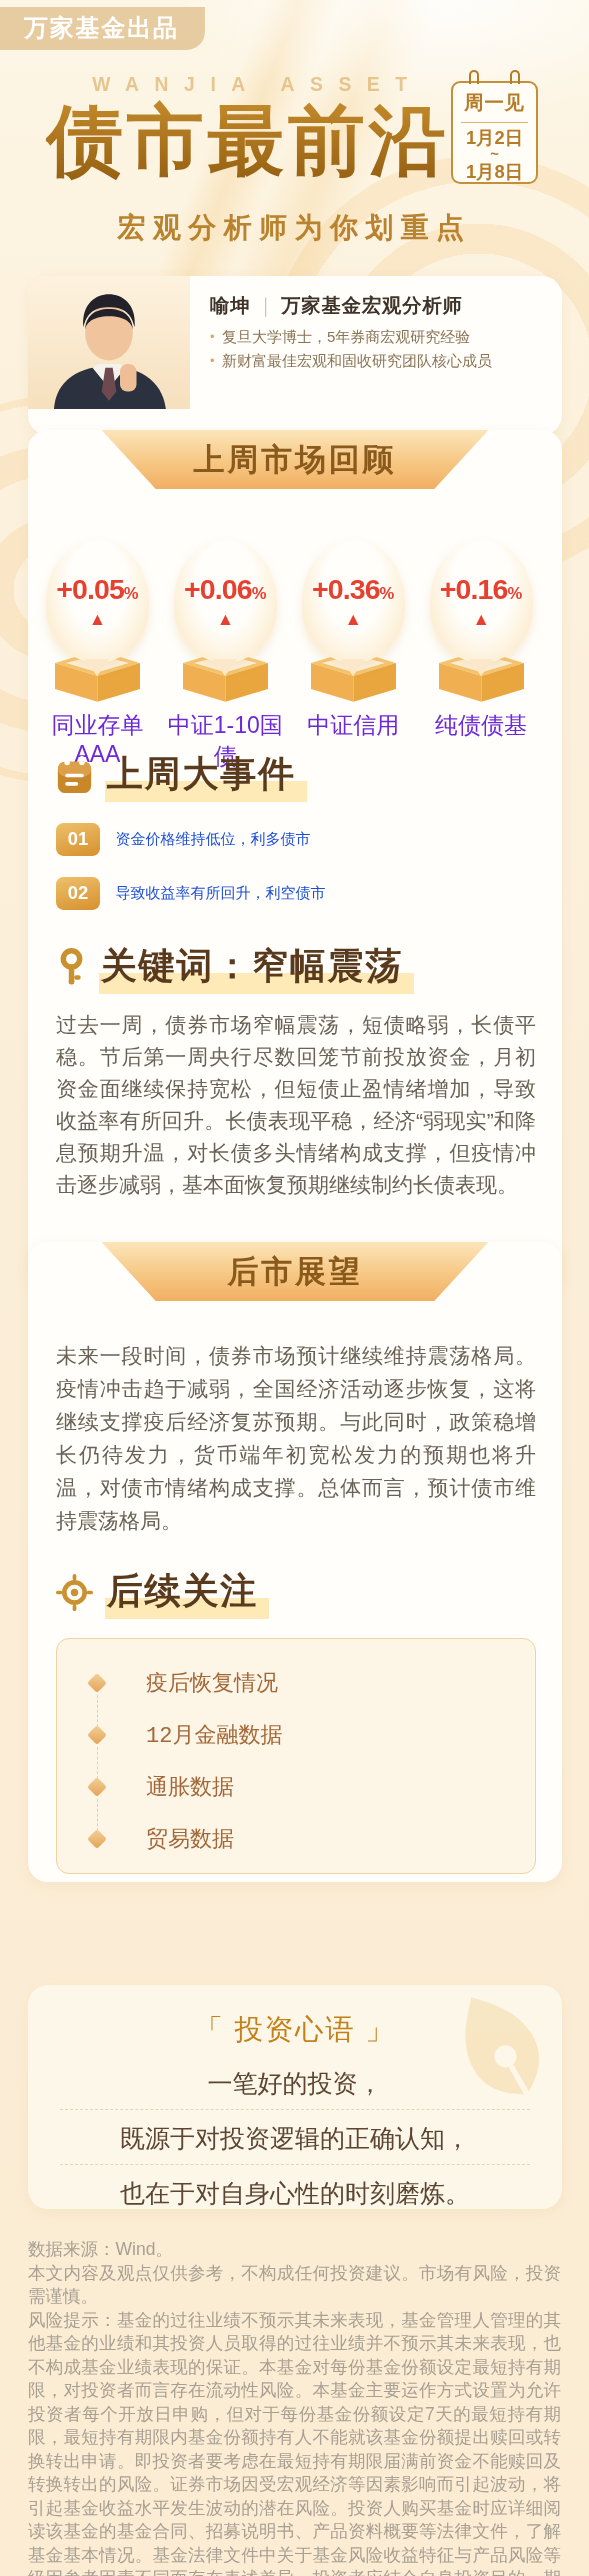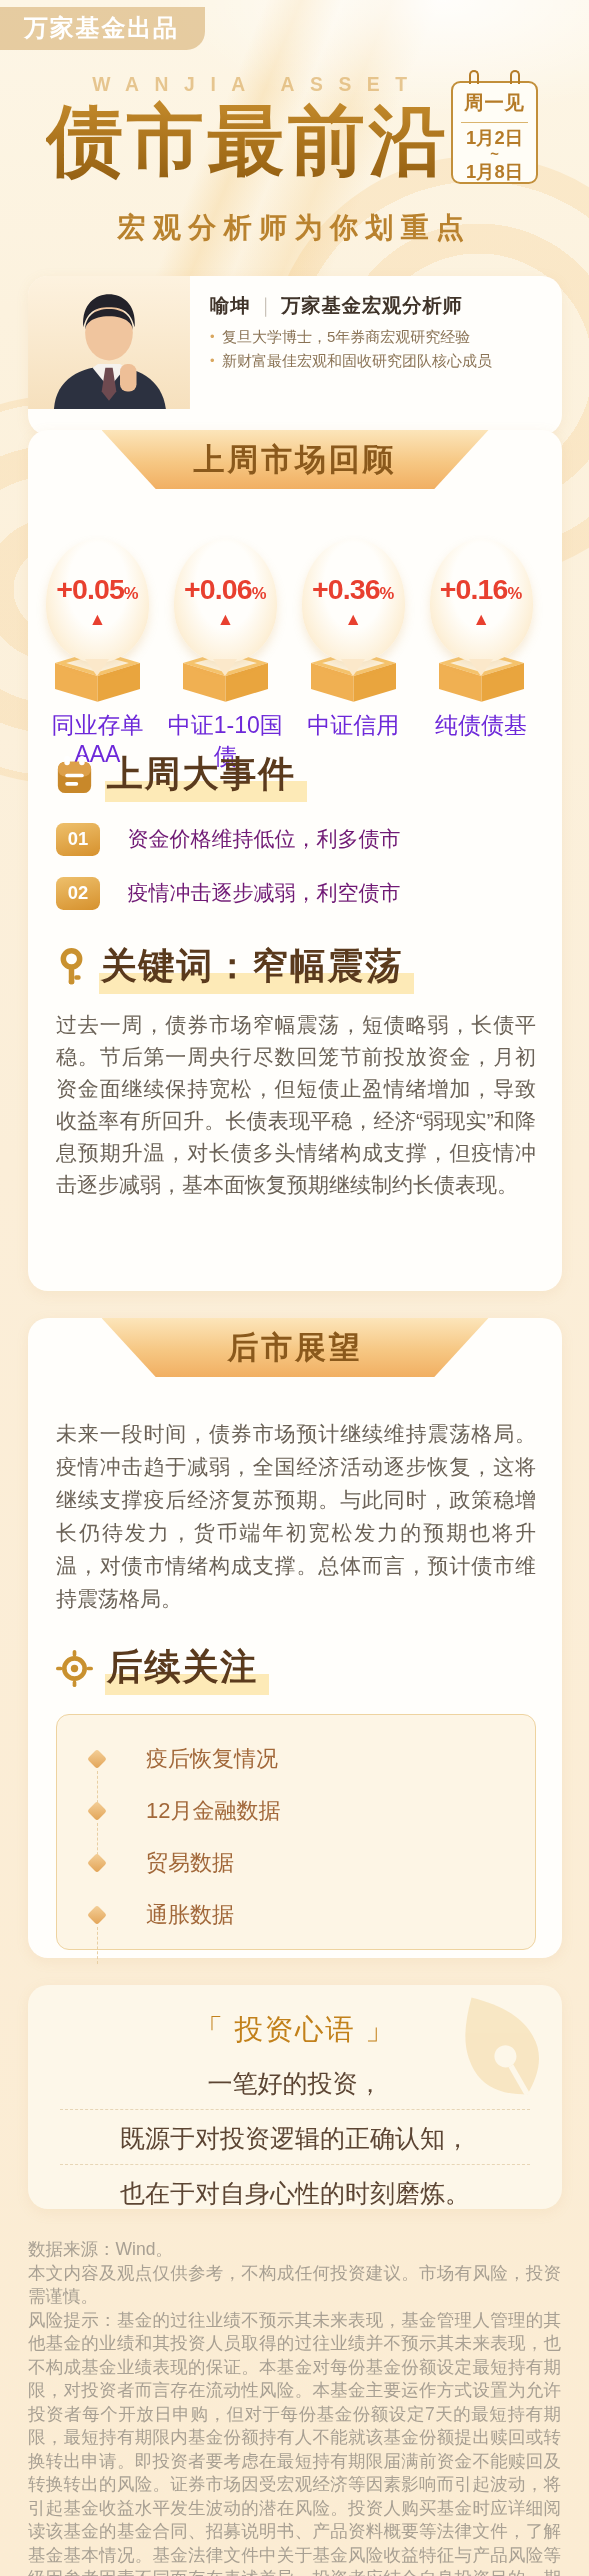--- a/index.html
+++ b/index.html
@@ -82,27 +82,27 @@
 
   .events-sec{ position:absolute; top:320px; left:28px; right:26px; }
   .sec-head{ display:flex; align-items:center; }
   .sec-icon{ margin-right:12px; flex:0 0 auto; }
   .sec-title{ font-size:36px; font-weight:800; color:#5a3a1d; letter-spacing:1.8px;
     background:linear-gradient(180deg, rgba(0,0,0,0) 60%, #fdeab7 60%); padding:0 11px 2.8px 1.8px; }
   .event-row{ display:flex; align-items:center; margin-top:21px; }
   .event-num{ flex:0 0 44px; height:33px; border-radius:7.4px; margin-right:15.6px;
     background:linear-gradient(165deg,#eec06c,#d6912d);
     color:#fff; font-size:18.4px; font-weight:800; display:flex; align-items:center; justify-content:center; }
-  .event-text{ font-size:21px; color:#701a75;margin-left:12px; }
+  .event-text{ font-size:15px; color:#1d4ed8; }
 
   .keyword-sec{ position:absolute; top:512px; left:28px; right:26px; }
   .body-para{ margin-top:15.6px; font-size:21px; color:#6b6257; line-height:32px; text-align:justify; }
 
   
-  .outlook-card{ top:1318px; height:640px; }
+  .outlook-card{ top:1242px; height:640px;font-family:Liberation Mono, monospace; }
   .outlook-card .body-para{ margin:40px 26px 0 28px; line-height:33px; }
   .focus-head{ margin:28px 26px 0 28px; }
   .focus-box{ margin:19.3px 26px 0 28px; padding:18.4px 0 7.4px;
     background:#fdf5e5; border:1.8px solid #eed3a0; border-radius:13px; }
   .focus-item{ position:relative; height:52px; display:flex; align-items:center; padding-left:61px; }
   .diamond{ position:absolute; left:33px; top:50%; width:14px; height:14px;
     transform:translateY(-50%) rotate(45deg); border-radius:2.8px;
     background:linear-gradient(135deg,#f4d09a,#e2a355); }
   .connector{ position:absolute; left:40px; top:calc(50% + 12px); height:37px;
     border-left:1.8px dashed #e8cfa4; }
@@ -249,21 +249,21 @@
           <rect x="10" y="28" width="14" height="4" rx="2" fill="#fff"></rect>
         </svg>
         <span class="sec-title">上周大事件</span>
       </div>
       <div class="event-row">
         <span class="event-num">01</span>
         <span class="event-text">资金价格维持低位，利多债市</span>
       </div>
       <div class="event-row">
         <span class="event-num">02</span>
-        <span class="event-text">疫情冲击逐步减弱，利空债市</span>
+        <span class="event-text">导致收益率有所回升，利空债市</span>
       </div>
     </div>
 
     <div class="keyword-sec">
       <div class="sec-head">
         <svg class="sec-icon" width="31" height="40" viewBox="0 0 34 44">
           <circle cx="17" cy="12" r="9" fill="none" stroke="#c9912f" stroke-width="6"></circle>
           <rect x="14" y="20" width="6" height="20" rx="3" fill="#c9912f"></rect>
           <rect x="14" y="34" width="6" height="6" rx="2" fill="#c9912f"></rect>
           <rect x="20" y="30" width="7" height="5" rx="2" fill="#c9912f"></rect>
@@ -296,26 +296,26 @@
         <span class="connector"></span>
         <span class="focus-text">疫后恢复情况</span>
       </div>
       <div class="focus-item">
         <span class="diamond"></span>
         <span class="connector"></span>
         <span class="focus-text">12月金融数据</span>
       </div>
       <div class="focus-item">
         <span class="diamond"></span>
-        <span class="focus-text">贸易数据</span>
+        <span class="connector"></span>
+        <span class="focus-text">通胀数据</span>
       </div>
       <div class="focus-item">
         <span class="diamond"></span>
-        <span class="connector"></span>
-        <span class="focus-text">通胀数据</span>
+        <span class="focus-text">贸易数据</span>
       </div>
     </div>
   </div>
 
   <div class="card quote-card">
     <svg class="pen-nib" width="138" height="156" viewBox="0 0 150 170">
       <g transform="rotate(-30 75 70)">
         <path d="M75 10 C100 35 112 55 112 80 C112 104 96 120 75 132 C54 120 38 104 38 80 C38 55 50 35 75 10 Z" fill="#f8e6c2"></path>
         <circle cx="75" cy="84" r="12" fill="#fdf7e9"></circle>
         <rect x="72" y="96" width="6" height="36" fill="#fdf7e9"></rect>

